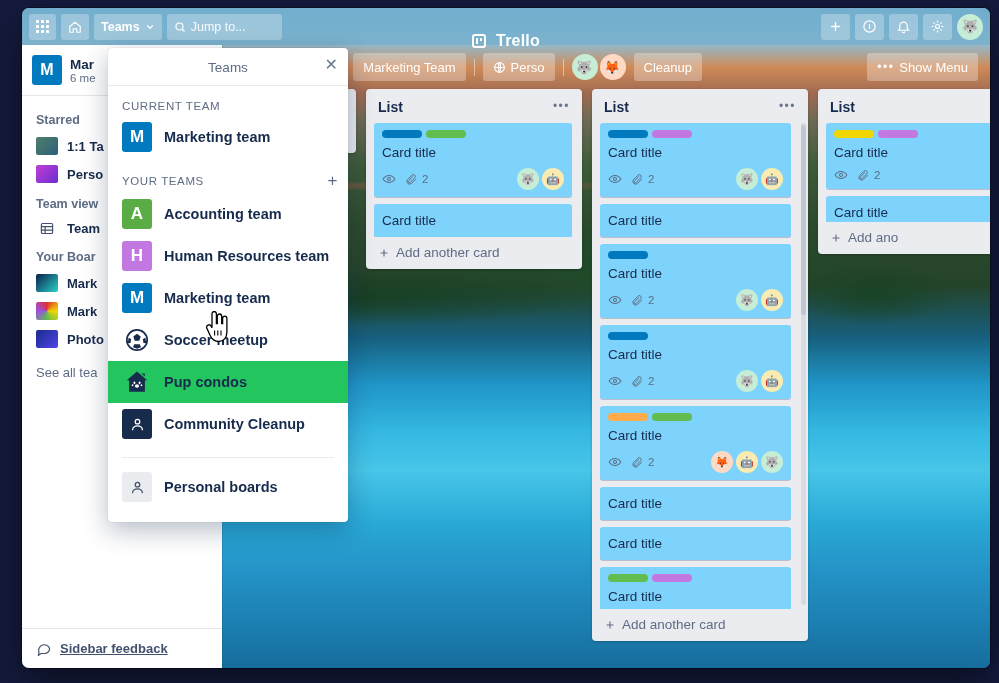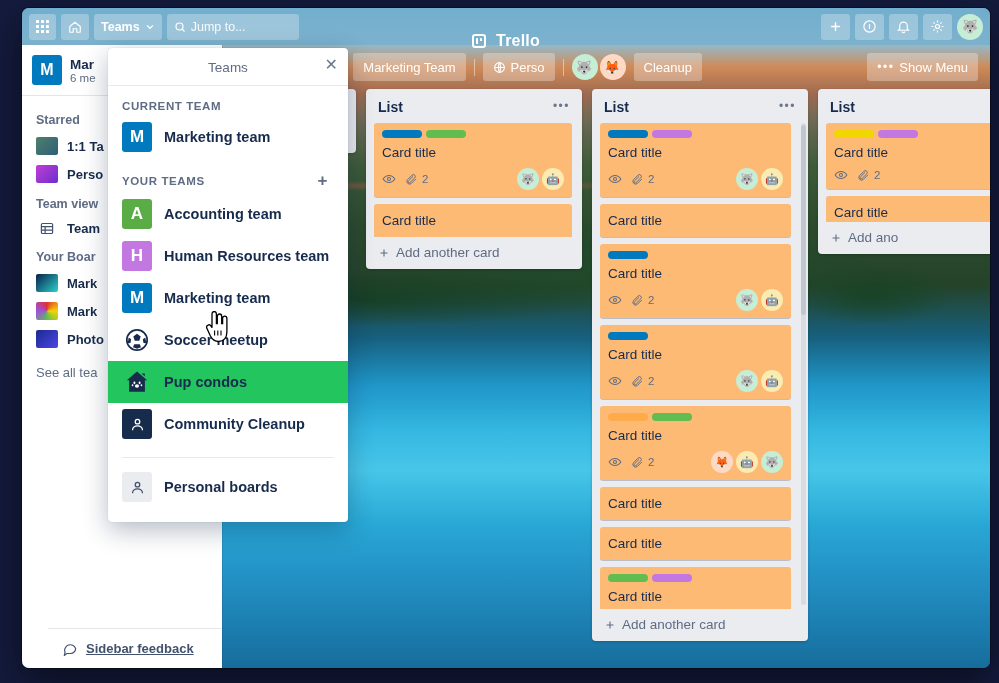--- a/index.html
+++ b/index.html
@@ -73,21 +73,21 @@
     z-index: 30;
   }
   .tb-btn {
     height: 26px; min-width: 26px;
     border-radius: 3px;
     background: rgba(255,255,255,.28);
     display: flex; align-items: center; justify-content: center;
     color: #ffffff; font-size: 12.5px; font-weight: 700;
     padding: 0 7px; gap: 5px; cursor: pointer; white-space: nowrap;
   }
-  .tb-btn.search { width: 132px; justify-content: flex-start; font-weight: 400; font-size: 12.5px; }
+  .tb-btn.search { width: 115px; justify-content: flex-start; font-weight: 400; font-size: 12.5px; }
   .tb-btn .ph { color: rgba(255,255,255,.92); }
   .grid-ico { display: grid; grid-template-columns: repeat(3,3px); gap: 2px; }
   .grid-ico i { width: 3px; height: 3px; background: #fff; display: block; border-radius: .5px; }
   .brand {
     position: absolute; left: 0; right: 0; top: 14px; height: 37px;
     display: flex; align-items: center; justify-content: center;
     gap: 10px; pointer-events: none;
   }
   .brand-txt { color:#fff; font-size: 16px; font-weight: 700; letter-spacing: .2px; }
   .brand-logo {
@@ -131,21 +131,21 @@
     background: #ebecf0; border-radius: 4px;
     padding: 8px 8px 6px 8px;
     display: flex; flex-direction: column; max-height: 545px;
     box-shadow: 0 1px 3px rgba(0,0,0,.2);
   }
   .list-head { display: flex; align-items: flex-start; padding: 2px 4px 8px 4px; }
   .list-title { font-size: 14px; font-weight: 700; color: #172b4d; flex: 1; }
   .list-menu { color: #6b778c; cursor: pointer; }
   .cards { display: flex; flex-direction: column; gap: 7px; overflow: hidden; padding-right: 2px;}
   .card {
-    background: #fdba74; border-radius: 3px; padding: 7px 8px 7px 8px;
+    background: #7dd3fc; border-radius: 3px; padding: 7px 8px 7px 8px;
     box-shadow: 0 1px 0 rgba(9,30,66,.22);
     cursor: pointer;
   }
   .labels { display: flex; gap: 4px; margin-bottom: 5px; }
   .label { width: 40px; height: 8px; border-radius: 4px; display: block; }
   .card-title { font-size: 13.5px; color: #172b4d; line-height: 19px; }
   .badges { display: flex; align-items: center; gap: 9px; margin-top: 6px; color: #5e6c84; font-size: 11.5px; }
   .badges .spacer { flex: 1; }
   .mini-ava { width: 22px; height: 22px; border-radius: 50%; font-size: 11px;
     display: flex; align-items: center; justify-content: center; }
@@ -166,35 +166,35 @@
     display:flex; align-items:center; justify-content:center; font-size:16px; font-weight:700; flex:0 0 30px;}
   .sb-head-txt { overflow: hidden; }
   .sb-name { font-size: 13.5px; font-weight: 700; color: #172b4d; white-space: nowrap; }
   .sb-sub { font-size: 11.5px; color: #5e6c84; white-space: nowrap; }
   .sb-body { flex: 1; overflow: hidden; padding: 8px 0 0 0; }
   .sb-section { font-size: 12.5px; color: #5e6c84; font-weight: 700; padding: 9px 12px 5px 14px; }
   .sb-item { display: flex; align-items: center; gap: 9px; padding: 5px 12px 5px 14px; cursor: pointer; }
   .sb-thumb { width: 22px; height: 18px; border-radius: 2px; flex: 0 0 22px; }
   .sb-label { font-size: 13px; font-weight: 700; color: #172b4d; white-space: nowrap; overflow: hidden; }
   .sb-link { font-size: 13px; color: #5e6c84; padding: 12px 14px; cursor: pointer; }
-  .sb-foot { border-top: 1px solid #e4e6ea; padding: 12px 14px; display: flex; align-items: flex-start; gap: 8px; margin-left: 26px; }
+  .sb-foot { border-top: 1px solid #e4e6ea; padding: 12px 14px; display: flex; align-items: flex-start; gap: 8px; }
   .sb-foot a { font-size: 13px; color: #42526e; text-decoration: underline; font-weight: 700; cursor: pointer;}
   
   .popover {
     position: absolute; left: 86px; top: 40px; width: 240px;
     background: #fff; border-radius: 4px; z-index: 60;
     box-shadow: 0 8px 26px rgba(9,30,66,.30), 0 0 1px rgba(9,30,66,.31);
     padding-bottom: 14px;
   }
   .pop-head { position: relative; text-align: center; padding: 12px 30px 10px 30px;
     border-bottom: 1px solid #e8e9eb; }
   .pop-title { font-size: 13.5px; color: #5e6c84; font-weight: 400; }
   .pop-close { position: absolute; right: 10px; top: 9px; font-size: 16px; color: #6b778c; cursor: pointer; line-height: 1;}
   .pop-section { display: flex; align-items: center; font-size: 11.5px; letter-spacing: .6px;
-    color: #5e6c84; font-weight: 700; padding: 14px 20px 4px 14px; }
+    color: #5e6c84; font-weight: 400; padding: 14px 10px 4px 14px; }
   .pop-section .plus { margin-left: auto; font-size: 17px; color: #5e6c84; cursor: pointer; line-height: 1;}
   .pop-item { display: flex; align-items: center; gap: 12px; padding: 6px 14px; cursor: pointer; }
   .pop-item.hl { background: #22c55e; }
   .pop-tile { width: 30px; height: 30px; border-radius: 3px; flex: 0 0 30px;
     display: flex; align-items: center; justify-content: center;
     color: #fff; font-size: 17px; font-weight: 700; }
   .pop-tile.plain { background: transparent; color: #172b4d; font-size: 20px; }
   .pop-tile.light { background: #ebecf0; color: #42526e; font-size: 16px; }
   .pop-label { font-size: 14.5px; font-weight: 700; color: #172b4d; white-space: nowrap;}
   .pop-div { height: 1px; background: #e8e9eb; margin: 12px 14px 8px 14px; }

